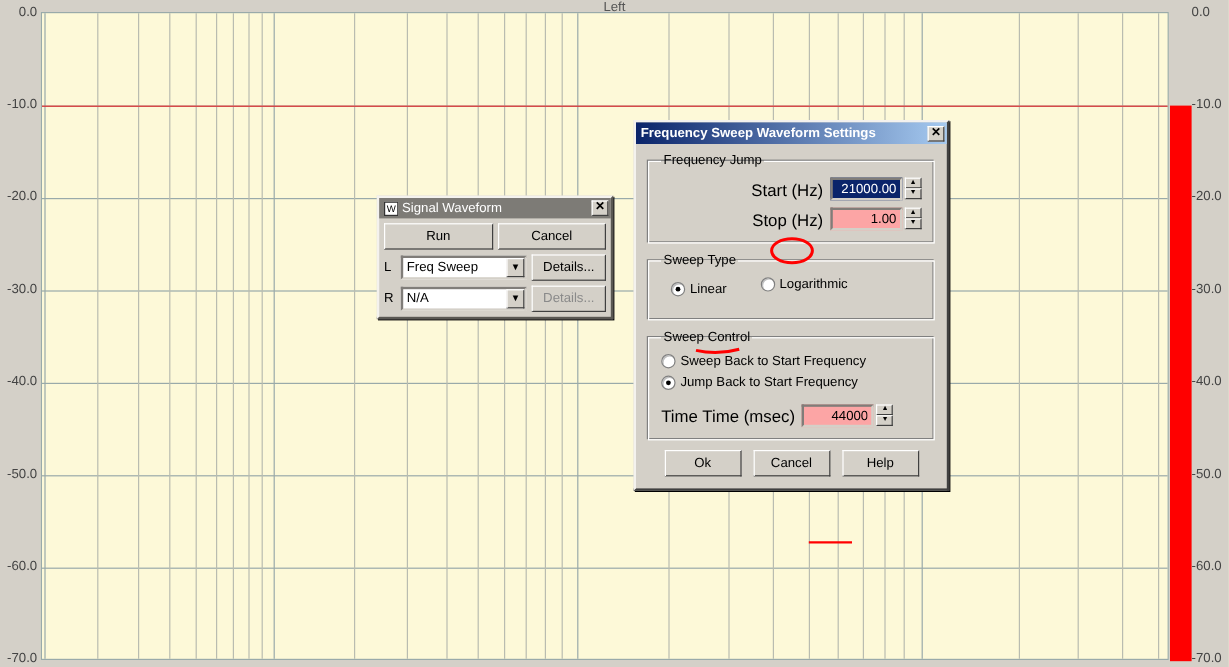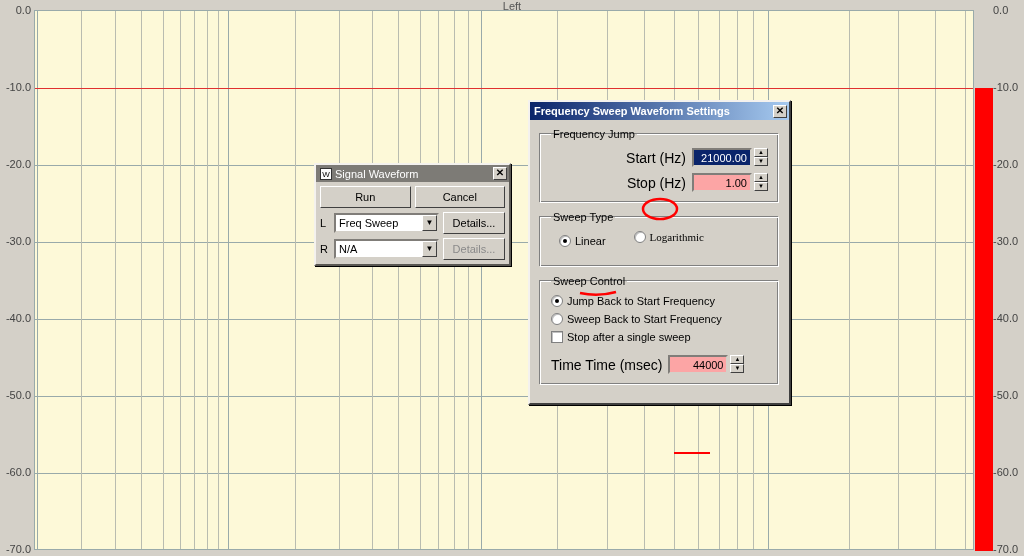--- a/index.html
+++ b/index.html
@@ -234,21 +234,21 @@
     text-align: center;
   }
 
   .radio-row, .check-row {
     display: flex;
     align-items: center;
     gap: 4px;
     font-size: 11px;
     margin-bottom: 6px;
   }
-  .radio-row:last-child, .check-row:last-child { margin-bottom: 13px; font-family: Liberation Serif, serif; }
+  .radio-row:last-child, .check-row:last-child { margin-bottom: 13px; }
   .radio-pair {
     display: flex;
     gap: 28px;
     margin-left: 8px;
   }
   .radio-dot, .check-box {
     width: 12px; height: 12px;
     border: 1px solid #808080;
     background: #fff;
     box-shadow: inset 1px 1px 0 #c0c0c0;
@@ -427,43 +427,44 @@
         <span class="radio-row">
           <span class="radio-dot"></span>
           <span>Logarithmic</span>
         </span>
       </div>
     </fieldset>
 
     <fieldset class="grp">
       <legend>Sweep Control</legend>
       <div class="radio-row">
+        <span class="radio-dot"></span>
+        <span>Sweep Back to Start Frequency</span>
+      </div>
+      <div class="radio-row">
         <span class="radio-dot checked"></span>
         <span>Jump Back to Start Frequency</span>
-      </div>
-      <div class="radio-row">
-        <span class="radio-dot"></span>
-        <span>Sweep Back to Start Frequency</span>
-      </div>
-      <div class="check-row">
-        <span class="check-box"></span>
-        <span>Stop after a single sweep</span>
       </div>
       <div class="field-row" style="justify-content:flex-start; margin-top:12px;">
         <span class="field-label">Time Time (msec)</span>
         <span class="spin">
           <input value="44000" style="">
           <span class="spin-btns">
             <span class="spin-btn">▲</span>
             <span class="spin-btn">▼</span>
           </span>
         </span>
       </div>
     </fieldset>
 
+    <div class="dlg-buttons">
+      <button class="w-btn">Ok</button>
+      <button class="w-btn">Cancel</button>
+      <button class="w-btn">Help</button>
+    </div>
   </div>
 </div>
 
 <div class="annot" style="left:640px; top:197px; width:40px; height:24px;">
   <svg width="40" height="24">
       <ellipse cx="20" cy="12" rx="17" ry="10" fill="none" stroke="#ff0000" stroke-width="2.5"></ellipse>
     </svg>
 </div>
 <div class="annot" style="left:578px; top:287px; width:40px; height:8px;">
   <svg width="40" height="8">

